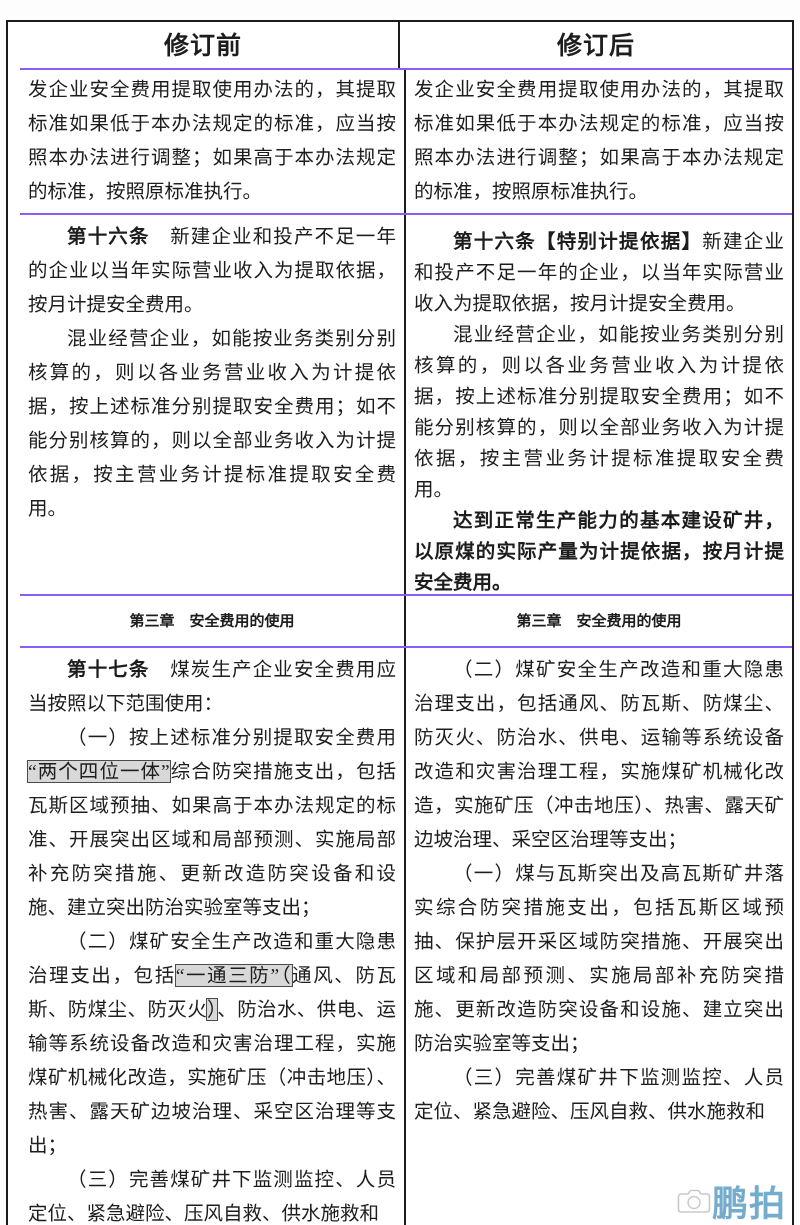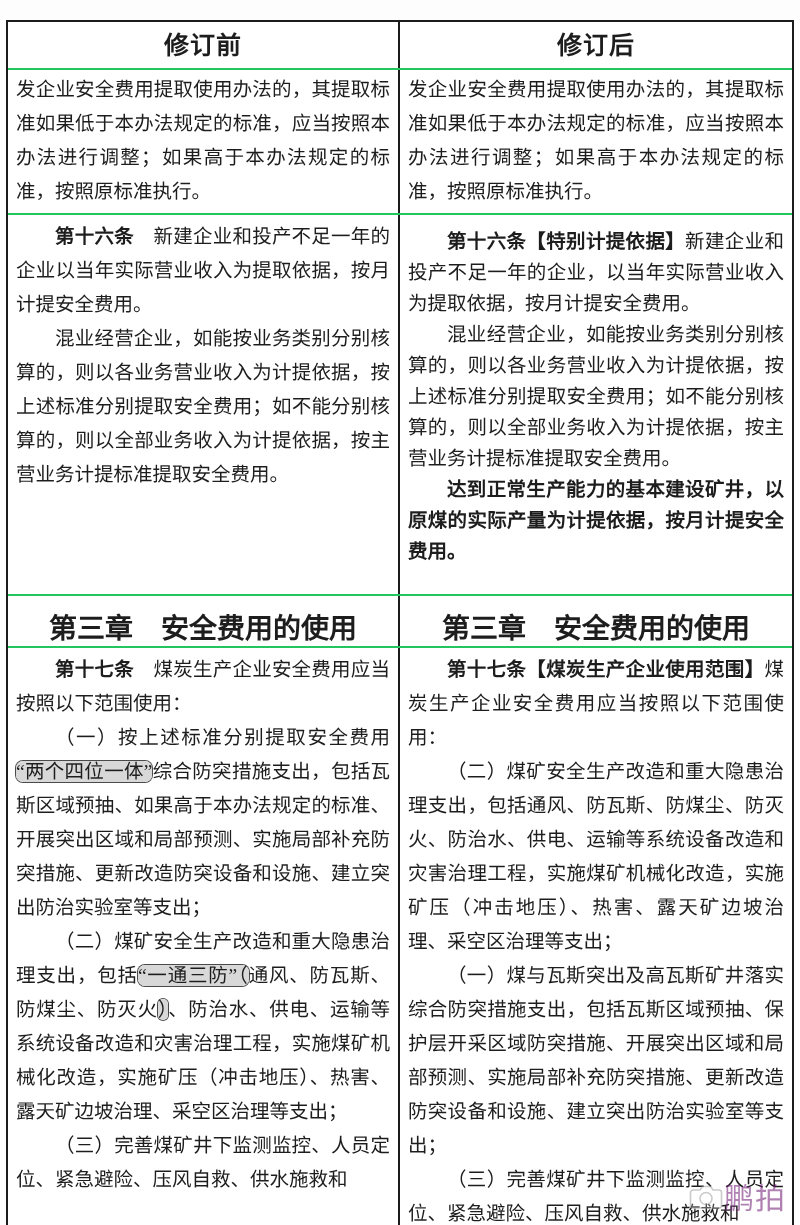--- a/index.html
+++ b/index.html
@@ -12,21 +12,21 @@
     font-family:"Liberation Serif","DejaVu Serif",serif;
     color:#1d1d1d;
   }
   .doc-table{
     position:absolute;left:6px;top:20px;width:788px;
     border:2px solid #1b1b1b;
     background:#ffffff;
     box-sizing:border-box;
   }
   .row{display:flex;box-sizing:border-box;overflow:hidden;}
-  .row + .row{border-top:2px solid #22c55e;}
+  .row + .row{border-top:2px solid #8b5cf6;margin-left:12px;}
   .cell{
     width:50%;box-sizing:border-box;
     padding:5px 8px 0 8px;
     overflow:hidden;
     font-size:19.5px;line-height:34px;
     text-align:justify;text-justify:inter-character;
   }
   .cell.before{border-right:2px solid #1b1b1b;}
   .header-row{height:46px;}
   .header-row .cell{
@@ -34,46 +34,45 @@
     padding:0;
     font-family:"Liberation Sans","DejaVu Sans",sans-serif;
     font-weight:700;font-size:25px;letter-spacing:1px;
   }
   .row-continuation{height:145px;}
   .row-continuation .cell{padding-top:3px;}
   .row-article16{height:381px;}
   .row-article16 .cell.after{line-height:31px;padding-top:11px;}
   .row-chapter{height:52px;}
   .row-chapter .cell{
-    display:flex;align-items:flex-end;justify-content:center;
+    display:flex;align-items:center;justify-content:center;
     padding:0;
     font-family:"Liberation Sans","DejaVu Sans",sans-serif;
-    font-weight:700;font-size:28px;
+    font-weight:700;font-size:15px;
   }
   .row-article17{height:588px;}
   .para{margin:0;text-indent:2em;}
   .para.no-indent{text-indent:0;}
   .run-bold{
     font-family:Liberation Serif, serif;
     font-weight:700;
   }
   .run-hl{
     background:#d8d8d8;
     box-shadow:0 0 0 1px #4a4a4a;
-    border-radius:7px;
   }
   .watermark{
     position:absolute;top:1174px;right:14px;
     display:flex;align-items:center;gap:1px;
     opacity:.55;
     pointer-events:none;
   }
   .watermark-text{
     font-family:"Liberation Sans","DejaVu Sans",sans-serif;
-    font-weight:400;font-size:30px;color:#701a75;
+    font-weight:700;font-size:36px;color:#0369a1;
     letter-spacing:1px;
   }
   .watermark-icon svg{display:block;}
 </style>
 </head>
 <body>
 
 <div class="page">
   <div class="doc-table">
 
@@ -117,21 +116,20 @@
     </div>
 
     <div class="row row-article17">
       <div class="cell before">
           <p class="para"><span class="run-bold">第十七条　</span><span>煤炭生产企业安全费用应当按照以下范围使用：</span></p>
           <p class="para"><span>（一）按上述标准分别提取安全费用</span><span class="run-hl">“两个四位一体”</span><span>综合防突措施支出，包括瓦斯区域预抽、如果高于本办法规定的标准、开展突出区域和局部预测、实施局部补充防突措施、更新改造防突设备和设施、建立突出防治实验室等支出；</span></p>
           <p class="para"><span>（二）煤矿安全生产改造和重大隐患治理支出，包括</span><span class="run-hl">“一通三防”（</span><span>通风、防瓦斯、防煤尘、防灭火</span><span class="run-hl">）</span><span>、防治水、供电、运输等系统设备改造和灾害治理工程，实施煤矿机械化改造，实施矿压（冲击地压）、热害、露天矿边坡治理、采空区治理等支出；</span></p>
           <p class="para"><span>（三）完善煤矿井下监测监控、人员定位、紧急避险、压风自救、供水施救和</span></p>
         </div>
       <div class="cell after">
-          <p class="para"><span class="run-bold">第十七条【煤炭生产企业使用范围】</span><span>煤炭生产企业安全费用应当按照以下范围使用：</span></p>
           <p class="para"><span>（二）煤矿安全生产改造和重大隐患治理支出，包括通风、防瓦斯、防煤尘、防灭火、防治水、供电、运输等系统设备改造和灾害治理工程，实施煤矿机械化改造，实施矿压（冲击地压）、热害、露天矿边坡治理、采空区治理等支出；</span></p>
           <p class="para"><span>（一）煤与瓦斯突出及高瓦斯矿井落实综合防突措施支出，包括瓦斯区域预抽、保护层开采区域防突措施、开展突出区域和局部预测、实施局部补充防突措施、更新改造防突设备和设施、建立突出防治实验室等支出；</span></p>
           <p class="para"><span>（三）完善煤矿井下监测监控、人员定位、紧急避险、压风自救、供水施救和</span></p>
         </div>
     </div>
 
   </div>
 
   <div class="watermark">
     <span class="watermark-icon">

